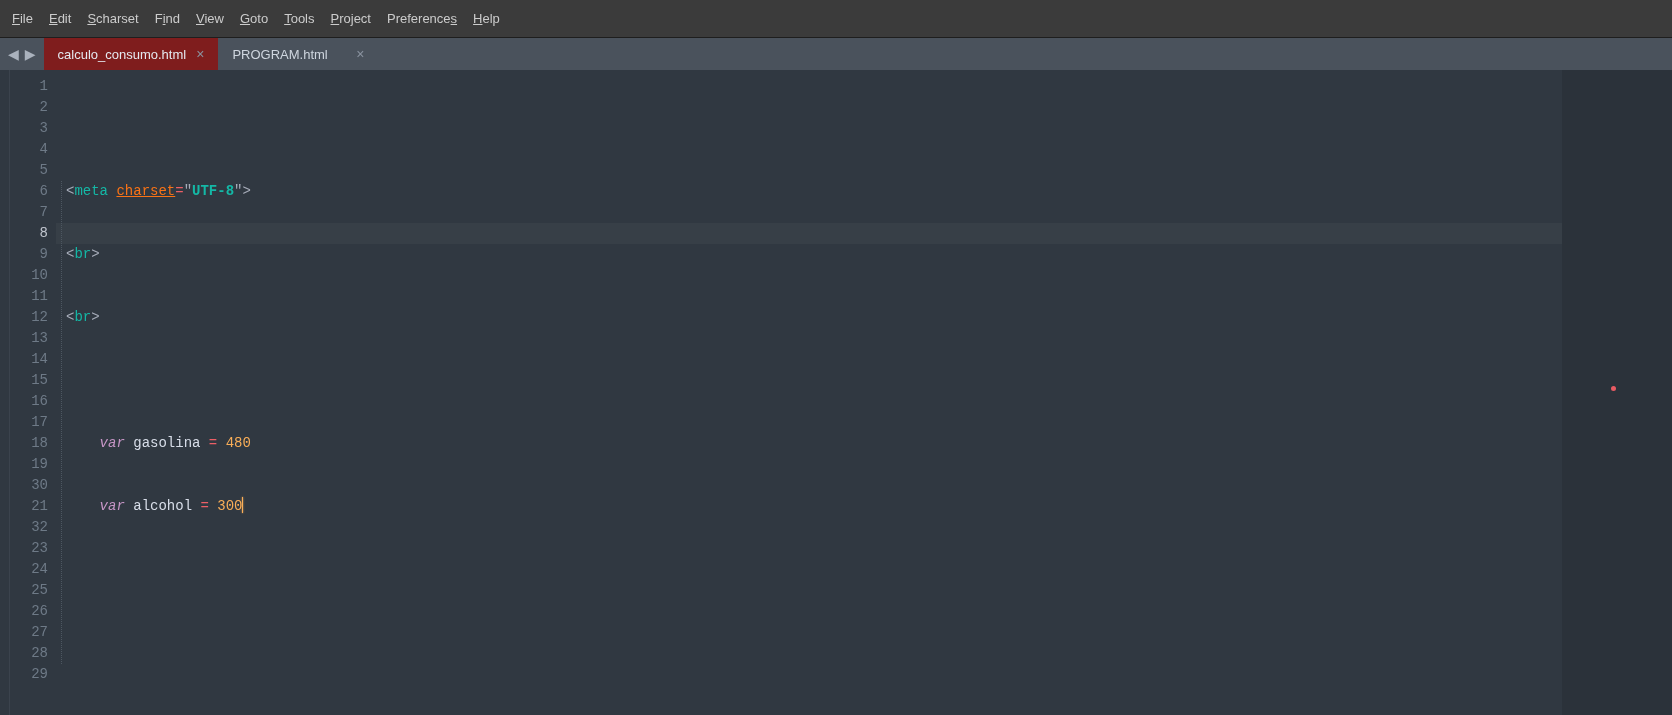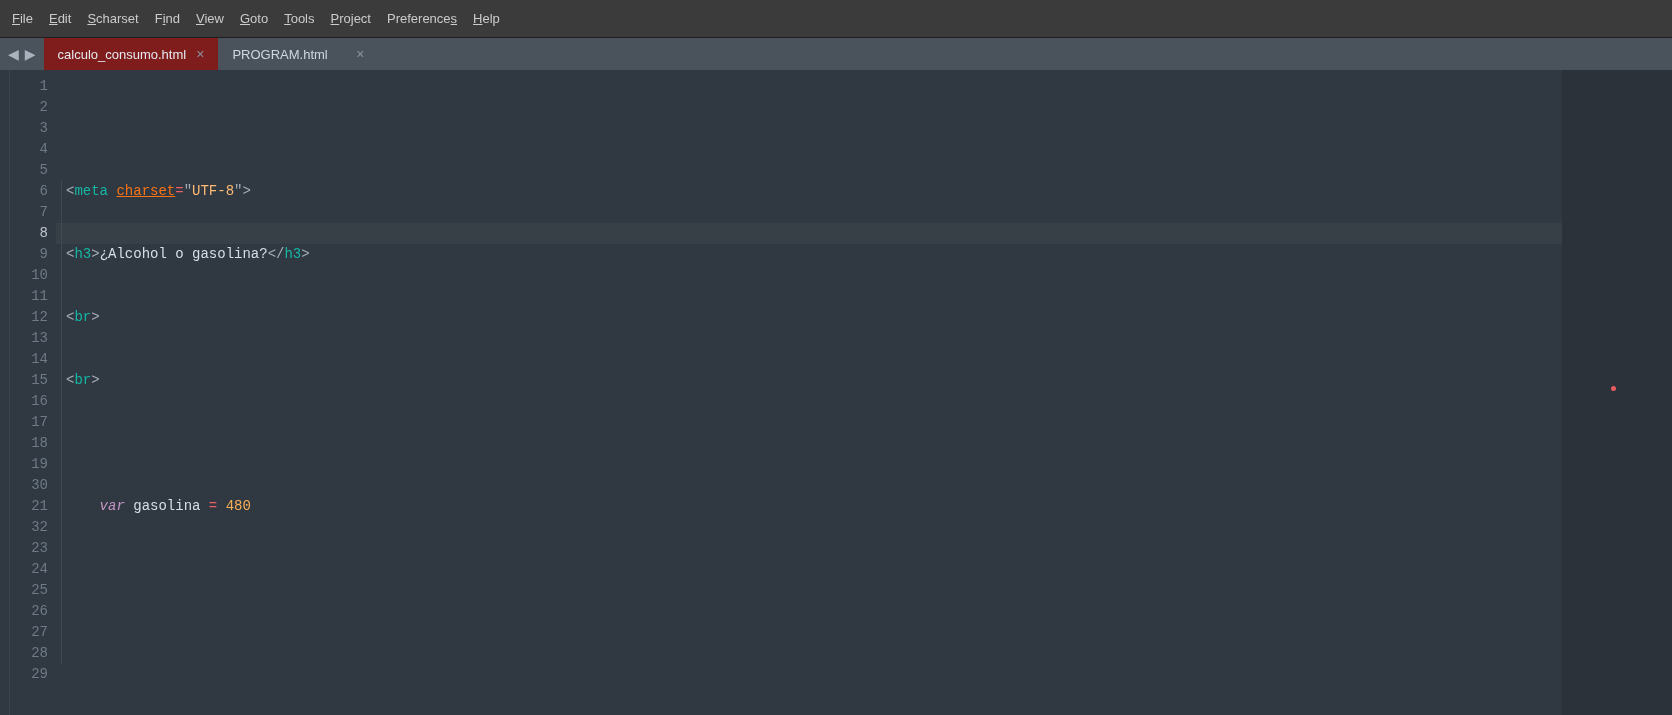--- a/index.html
+++ b/index.html
@@ -120,21 +120,21 @@
     vertical-align: text-bottom;
     margin-bottom: 1px;
   }
   
   .p  { color: #a6acb9; }               
   .tg { color: #14b8a6; }               
   .kw { color: #c695c6; font-style: italic; } 
   .at { color: #f97316; text-decoration: underline; }               
   .op { color: #ec5f66; }               
   .nm { color: #f9ae58; }               
-  .str{ color: #fdba74; }               
+  .str{ color: #14b8a6; font-weight: bold; }               
   .vn { color: #d8dee9; }               
   .minimap {
     width: 110px;
     background: #2b323a;
     position: relative;
   }
   .minimap .dot {
     position: absolute;
     right: 56px;
     top: 316px;
@@ -205,25 +205,25 @@
       <div>26</div>
       <div>27</div>
       <div>28</div>
       <div>29</div>
     </div>
   <div class="code">
     <div class="hl-line" style="top:153px;"></div>
     <div class="fold-guide" style="top:111px; height:483px; left:5px;"></div>
 
     <div class="line"><span class="p">&lt;</span><span class="tg">meta</span><span> </span><span class="at">charset</span><span class="op">=</span><span class="p">"</span><span class="str">UTF-8</span><span class="p">"</span><span class="p">&gt;</span></div>
-    <div class="line"><span class="p">&lt;</span><span class="tg">h3</span><span class="p">&gt;</span><span class="vn">¿Alcohol o gasolina?</span><span class="p">&lt;/</span><span class="tg">h3</span><span class="p">&gt;</span></div>
     <div class="line"><span class="p">&lt;</span><span class="tg">br</span><span class="p">&gt;</span></div>
     <div class="line"><span class="p">&lt;</span><span class="tg">br</span><span class="p">&gt;</span></div>
     <div class="line"> </div>
     <div class="line">    <span class="kw">var</span><span> </span><span class="vn">gasolina</span><span> </span><span class="op">=</span><span> </span><span class="nm">480</span></div>
+    <div class="line">    <span class="kw">var</span><span> </span><span class="vn">alcohol</span><span> </span><span class="op">=</span><span> </span><span class="nm">300</span><span class="cursor"></span></div>
     <div class="line"> </div>
     
     
     
     
     
     
     
     
     

